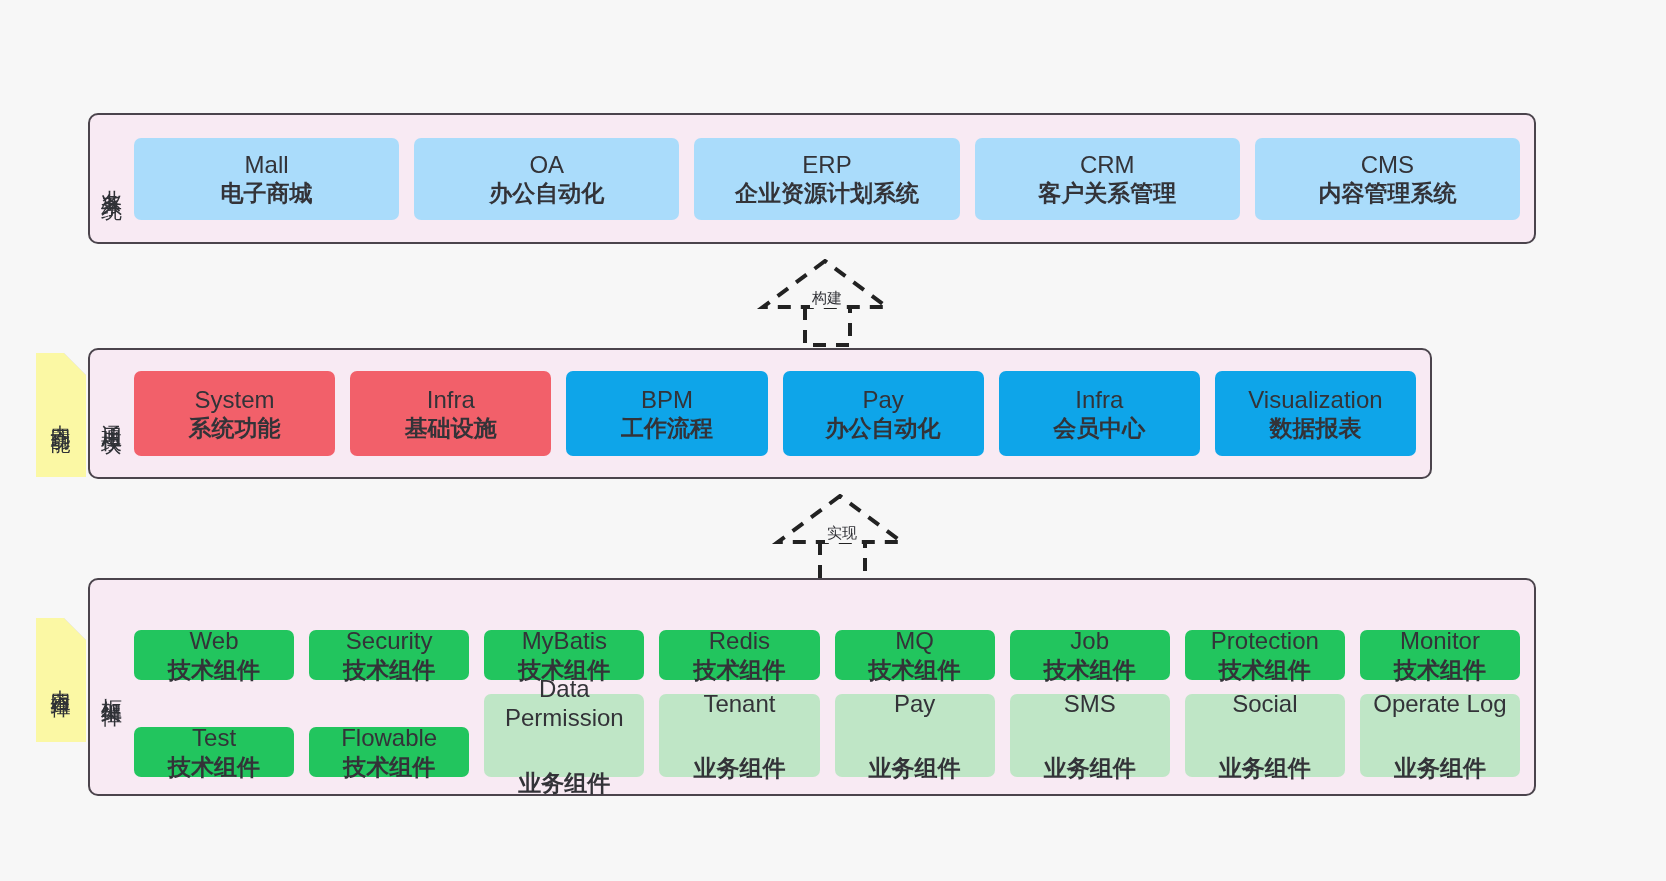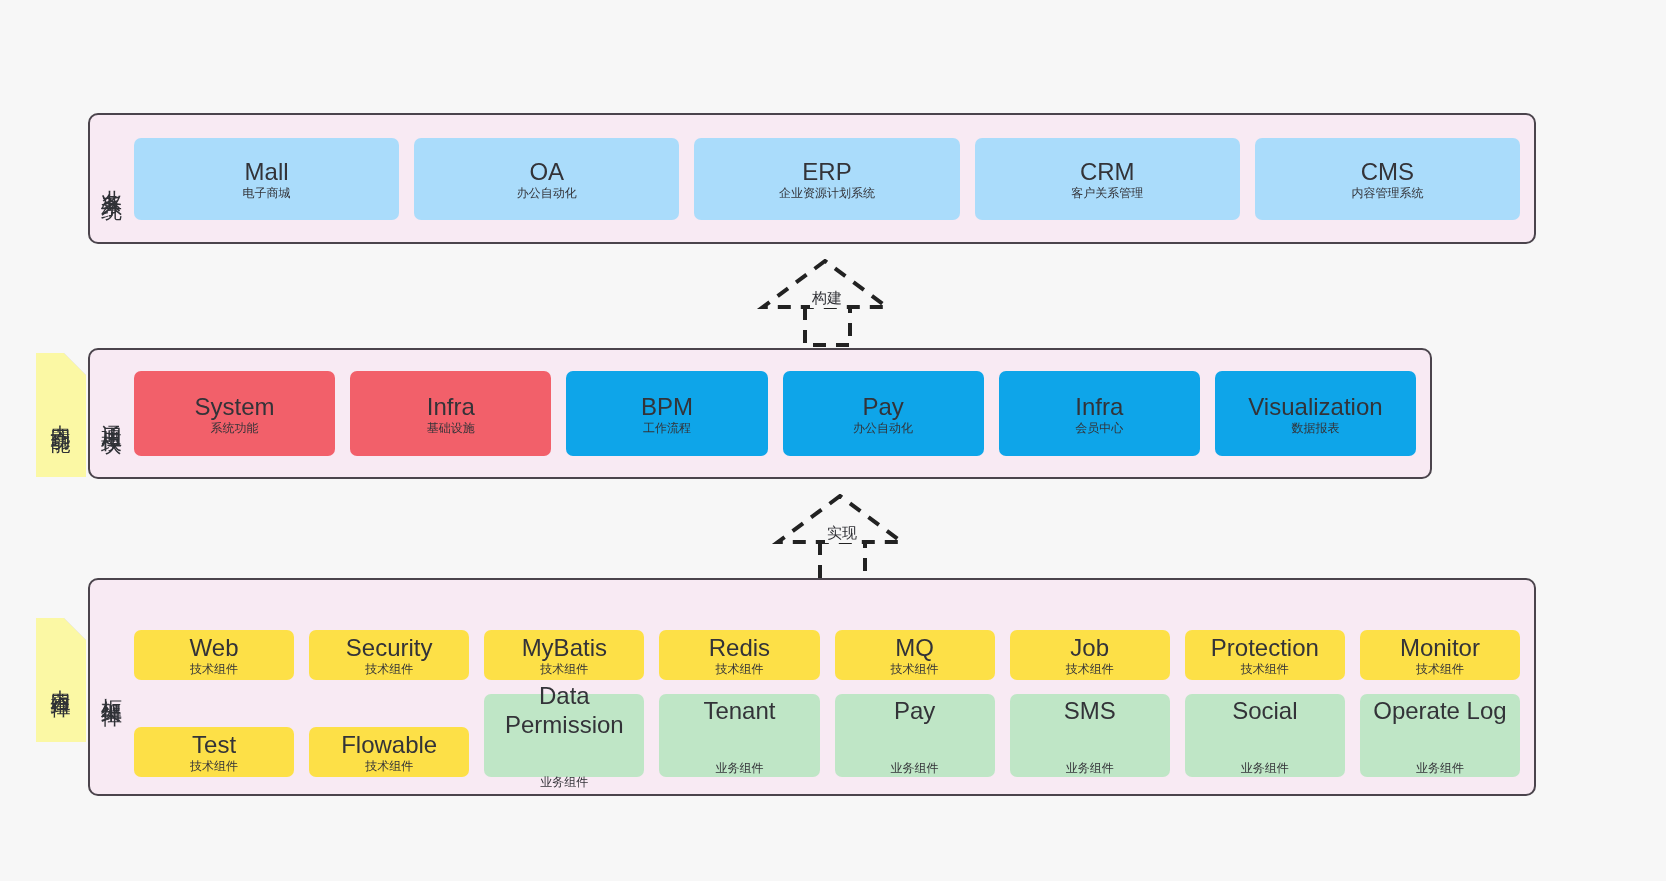--- a/index.html
+++ b/index.html
@@ -67,26 +67,26 @@
     display: flex;
     flex-direction: column;
     align-items: center;
     justify-content: center;
     text-align: center;
     color: #333338;
     line-height: 1.22;
     padding: 4px 6px;
   }
   .card .t1 { font-size: 24px; }
-  .card .t2 { font-size: 12px; }
+  .card .t2 { font-size: 23px; font-weight: bold; }
 
   .c-blue       { background: #aadcfb; }
   .c-red        { background: #f2606a; }
   .c-pink       { background: #0ea5e9; justify-content: center; }
-  .c-green      { background: #fde047; margin-top: 33px; }
+  .c-green      { background: #22c55e; margin-top: 33px; }
   .c-lightgreen { background: #bfe6c6; gap: 36px; }
 
   
   .h-biz   { height: 82px; }
   .h-mod   { height: 85px; }
   .h-frame { height: 83px; }
 
   
   .note {
     position: absolute;

